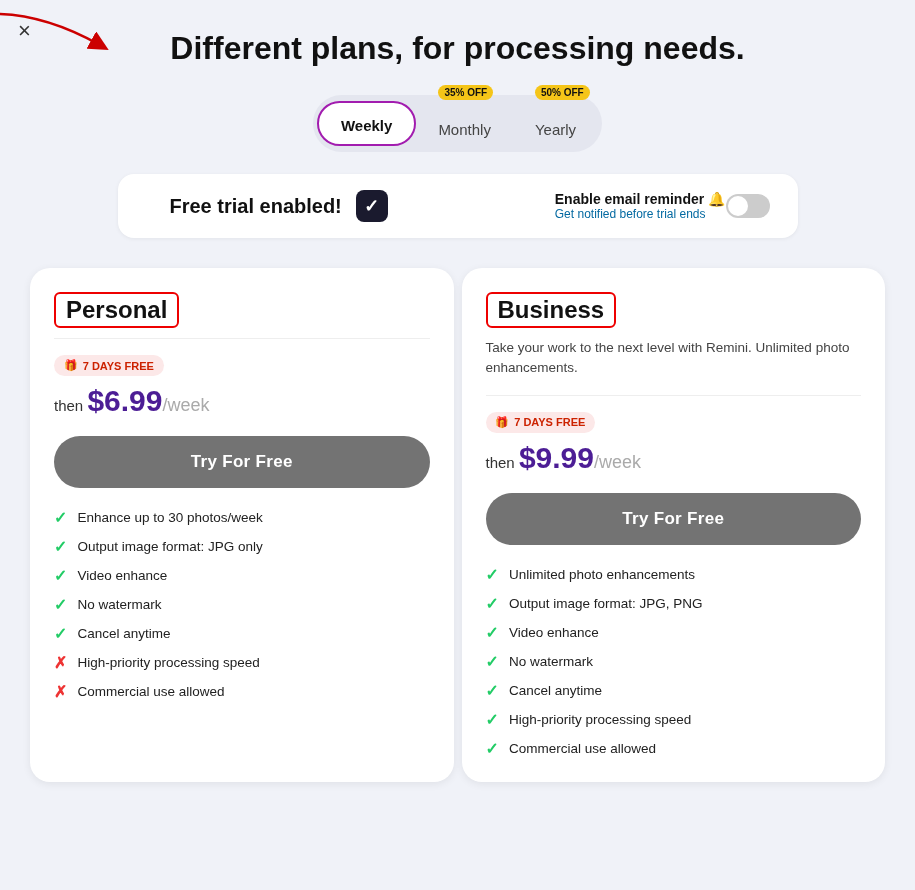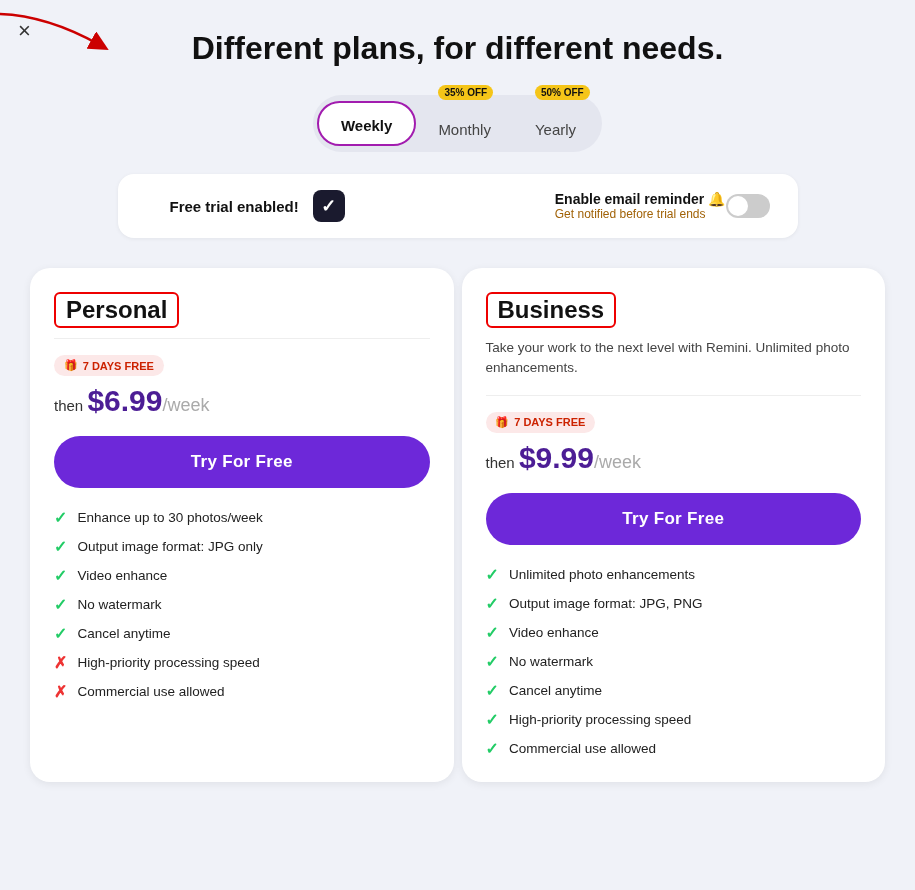--- a/index.html
+++ b/index.html
@@ -89,21 +89,21 @@
       margin-left: auto;
       margin-right: auto;
       box-shadow: 0 1px 4px rgba(0,0,0,0.06);
     }
     .free-trial-left {
       display: flex;
       align-items: center;
       gap: 14px;
     }
     .free-trial-text {
-      font-size: 15px;
+      font-size: 20px;
       font-weight: 600;
       color: #111;
       padding-left: 24px;
     }
     .checkbox-checked {
       width: 32px;
       height: 32px;
       background: #1a1a2e;
       border-radius: 8px;
       display: flex;
@@ -122,21 +122,21 @@
       display: flex;
       align-items: center;
     }
     .email-reminder-label {
       font-size: 14px;
       font-weight: 600;
       color: #111;
     }
     .email-reminder-sub {
       font-size: 12px;
-      color: #a16207;
+      color: #0369a1;
     }
     .toggle {
       width: 44px;
       height: 24px;
       background: #ccc;
       border-radius: 12px;
       position: relative;
       cursor: pointer;
     }
     .toggle::after {
@@ -205,21 +205,21 @@
       font-weight: 800;
       color: #4c1d95;
     }
     .plan-price .price-period {
       font-size: 18px;
       color: #aaa;
       font-weight: 400;
     }
     .try-btn {
       width: 100%;
-      background: #6d28d9;
+      background: #737373;
       color: white;
       border: none;
       border-radius: 50px;
       padding: 16px;
       font-size: 17px;
       font-weight: 700;
       cursor: pointer;
       margin-bottom: 20px;
       letter-spacing: 0.3px;
     }
@@ -247,21 +247,21 @@
       font-size: 16px;
       font-weight: 700;
       flex-shrink: 0;
     }
   </style>
 </head>
 <body>
 
 <button class="close-btn">×</button>
 
-<h1 class="page-title">Different plans, for different needs.</h1>
+<h1 class="page-title">Different plans, for processing needs.</h1>
 
 <div class="billing-tabs">
   <button class="tab-btn active">
     <span class="tab-label">Weekly</span>
   </button>
   <button class="tab-btn" style="padding-top:18px;">
     <span class="tab-badge">35% OFF</span>
     <span class="tab-label">Monthly</span>
   </button>
   <button class="tab-btn" style="padding-top:18px;">

